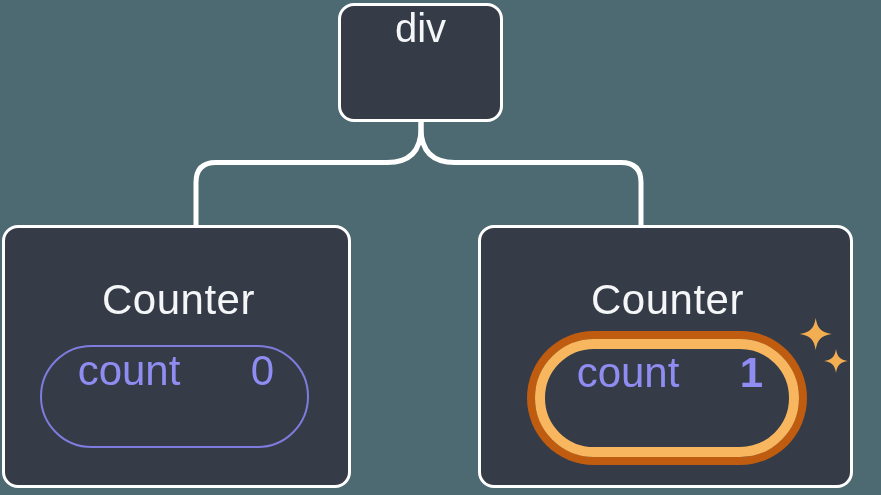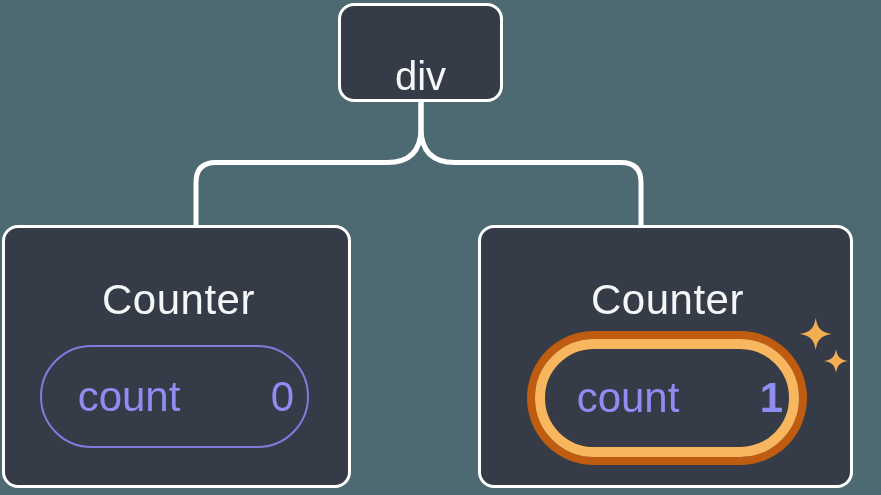--- a/index.html
+++ b/index.html
@@ -16,45 +16,45 @@
   html,body { margin:0; padding:0; }
   .stage {
     position:relative; width:881px; height:495px;
     background:var(--bg); overflow:hidden;
     font-family:"Liberation Sans", sans-serif;
   }
   .connector { position:absolute; left:0; top:0; width:881px; height:495px; }
   .connector path { stroke:var(--line); stroke-width:5; fill:none; }
 
   .root-node {
-    position:absolute; left:338px; top:3px; width:165px; height:99px;
+    position:absolute; left:338px; top:3px; width:165px; height:119px;
     box-sizing:border-box; background:var(--card);
     border:3px solid var(--line); border-radius:16px;
-    display:flex; align-items:flex-end; justify-content:center;
+    display:flex; align-items:flex-start; justify-content:center;
   }
   .root-label { color:var(--text_light); font-size:40px; }
 
   .card {
     position:absolute; top:225px; height:263px;
     box-sizing:border-box; background:var(--card);
     border:3px solid var(--line); border-radius:16px;
   }
   .card-left  { left:2px;   width:349px; }
   .card-right { left:478px; width:375px; }
 
   .card-title {
     position:absolute; top:72px; left:4px; right:0; margin:0;
     transform:translateY(-50%); text-align:center;
     color:var(--text_light); font-size:42px; font-weight:500;
     letter-spacing:0.5px;
   }
 
   .pill {
-    position:absolute; display:flex; align-items:center;
-    box-sizing:border-box; border-radius:999px;gap:20px;
+    position:absolute; display:flex; align-items:flex-start;
+    box-sizing:border-box; border-radius:999px;
   }
   .pill-plain {
     left:35px; top:117px; width:269px; height:103px;
     border:2px solid var(--purple_line);
   }
   .pill-highlighted {
     left:54px; top:111px; width:264px; height:118px;
     border:10px solid var(--orange_light);
     box-shadow:0 0 0 8px var(--orange_dark);
   }

